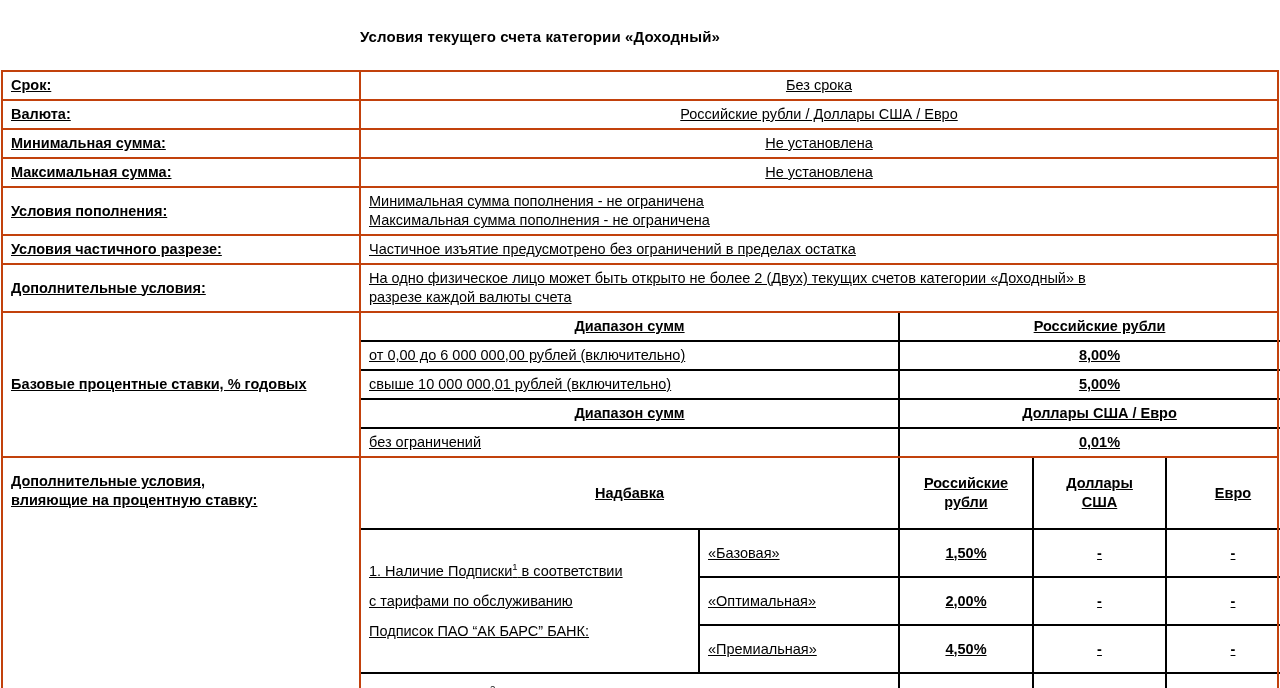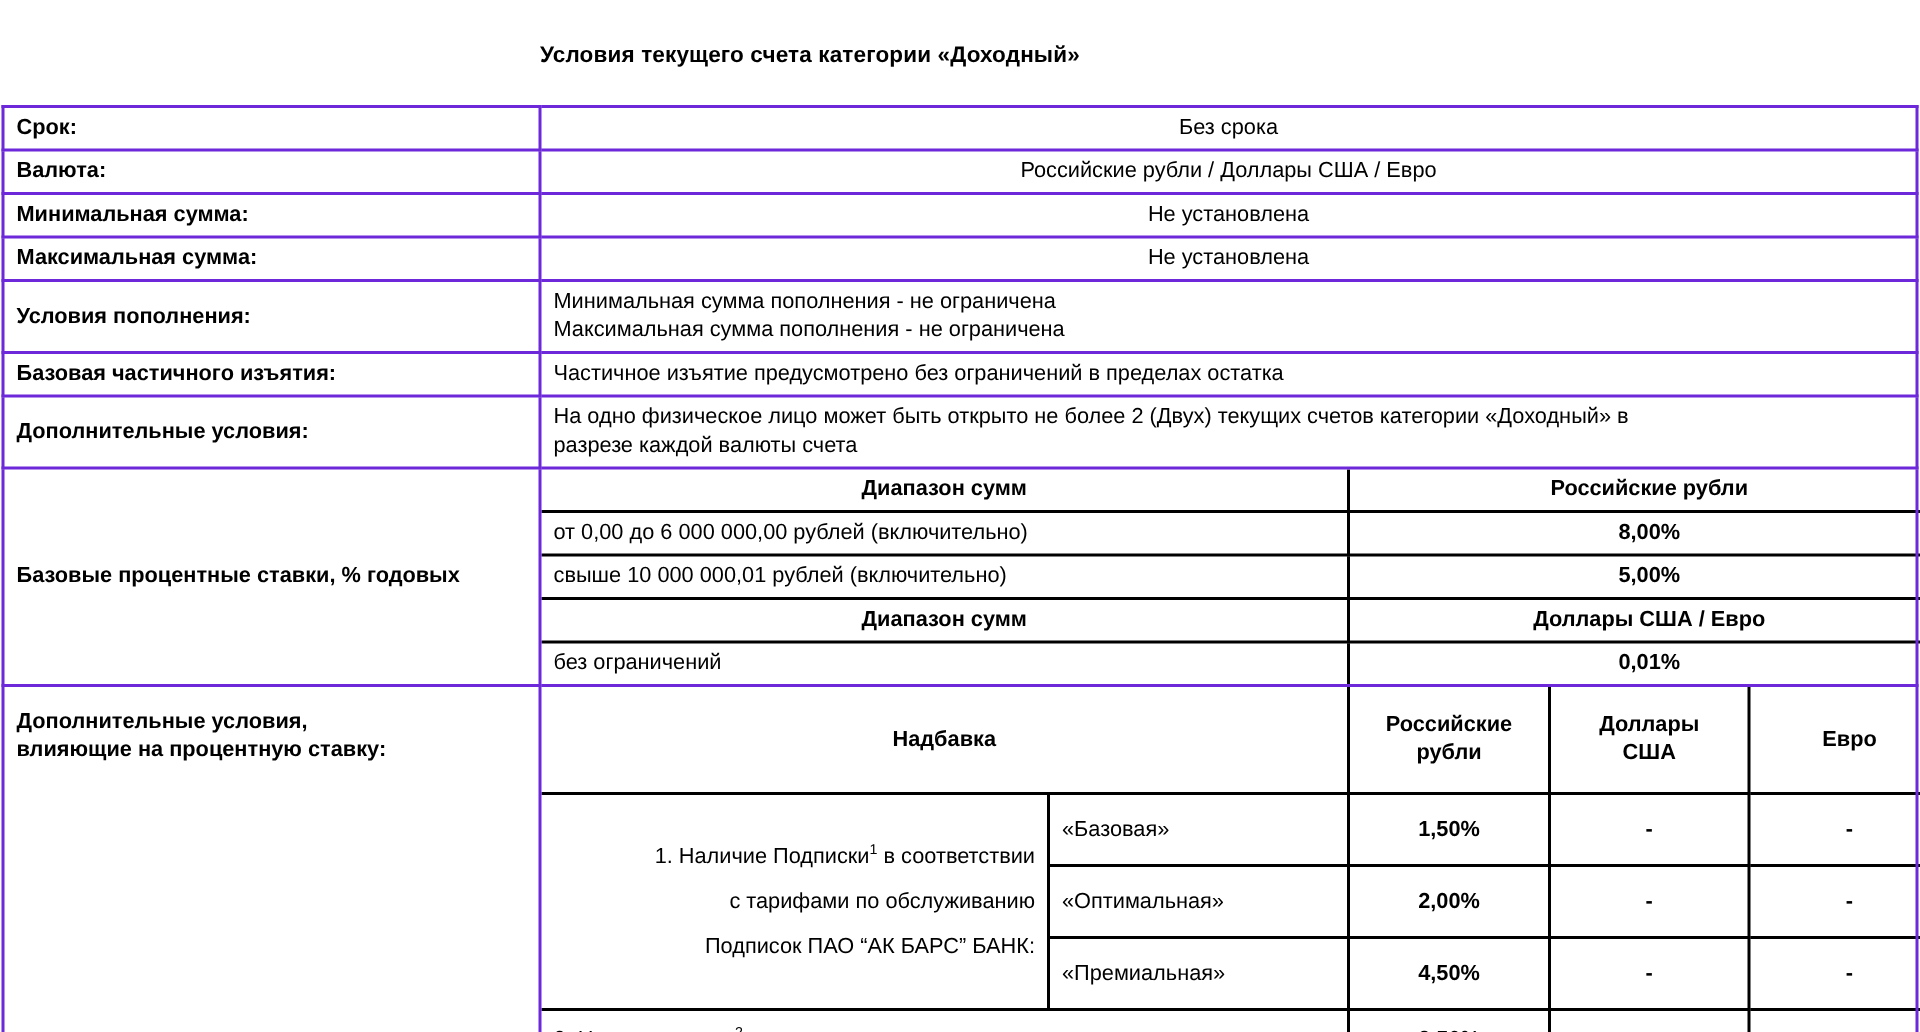--- a/index.html
+++ b/index.html
@@ -32,25 +32,26 @@
     line-height: 18px;
   }
   table.main {
     border-collapse: collapse;
     table-layout: fixed;
     width: 1278px;
     margin-top: 24px;
     margin-left: 1px;
   }
   table.main > tbody > tr > td {
-    border: 2px solid #6d28d9;
+    border: 2px solid #c2410c;
     padding: 4px 8px;
     font-size: 14.5px;
     line-height: 19px;
     vertical-align: middle;
+    text-decoration: underline;
   }
   td.label {
     font-weight: bold;
     width: 340px;
   }
   td.value-center {
     text-align: center;
   }
   td.value-left {
     text-align: left;
@@ -124,21 +125,21 @@
 
       <tr>
         <td class="label">Условия пополнения:</td>
         <td class="value-left two-line">
           <div>Минимальная сумма пополнения - не ограничена</div>
           <div>Максимальная сумма пополнения - не ограничена</div>
         </td>
       </tr>
 
       <tr>
-        <td class="label">Базовая частичного изъятия:</td>
+        <td class="label">Условия частичного разрезе:</td>
         <td class="value-left">Частичное изъятие предусмотрено без ограничений в пределах остатка</td>
       </tr>
 
       <tr>
         <td class="label">Дополнительные условия:</td>
         <td class="value-left multi">
           <div>На одно физическое лицо может быть открыто не более 2 (Двух) текущих счетов категории «Доходный» в</div>
           <div>разрезе каждой валюты счета</div>
         </td>
       </tr>
@@ -199,21 +200,21 @@
                   <div>рубли</div>
                 </td>
                 <td class="c b edge-top">
                   <div>Доллары</div>
                   <div>США</div>
                 </td>
                 <td class="c b edge-top edge-right">Евро</td>
               </tr>
 
               <tr>
-                <td class="l edge-left" rowspan="3" style="vertical-align:middle; line-height:30px;text-align:right;">
+                <td class="l edge-left" rowspan="3" style="vertical-align:middle; line-height:30px;">
                   <span>1. Наличие Подписки</span><sup>1</sup><span> в соответствии</span>
                   <div>с тарифами по обслуживанию</div>
                   <div>Подписок ПАО “АК БАРС” БАНК:</div>
                 </td>
                 <td class="l" style="height:38px;">«Базовая»</td>
                 <td class="c b">1,50%</td>
                 <td class="dash">-</td>
                 <td class="dash edge-right">-</td>
               </tr>
 

